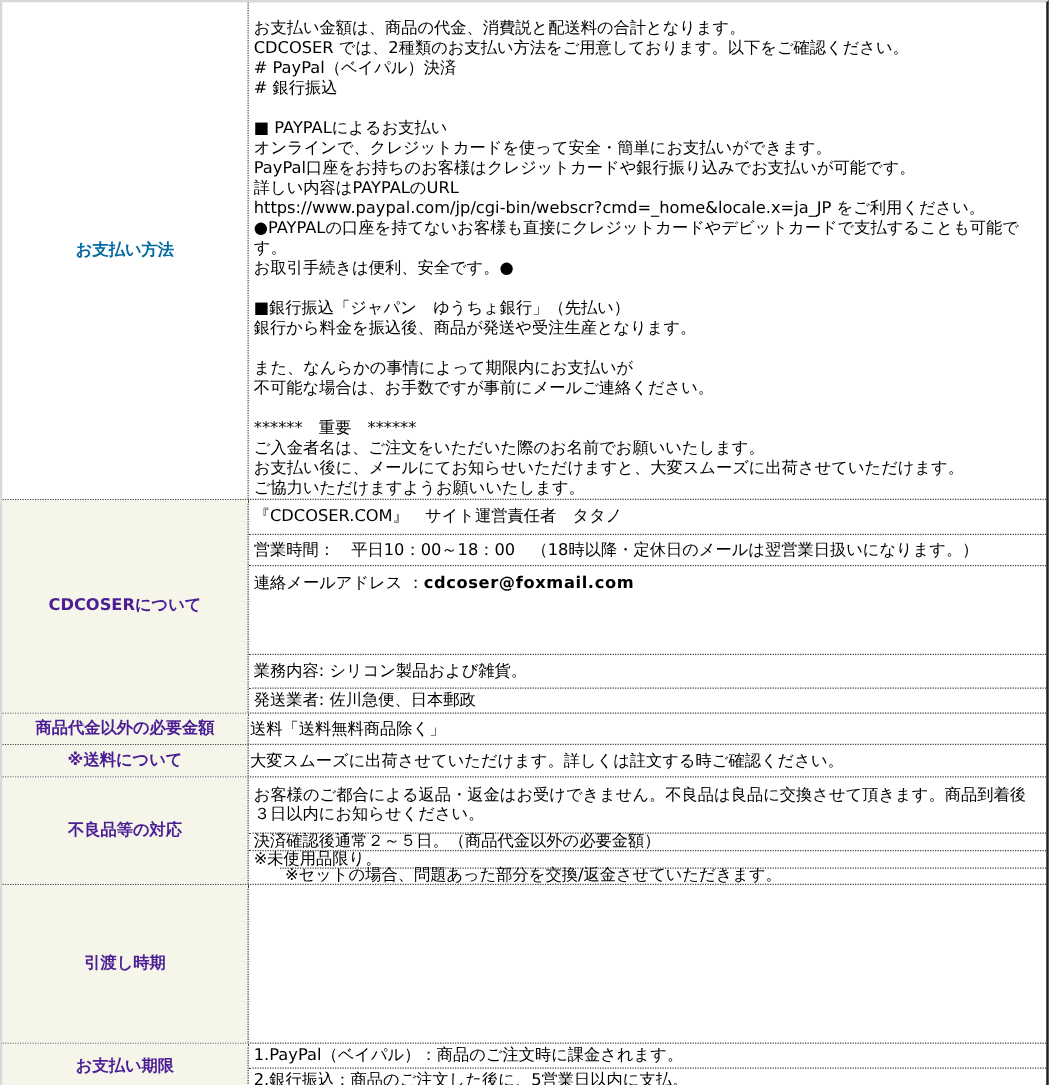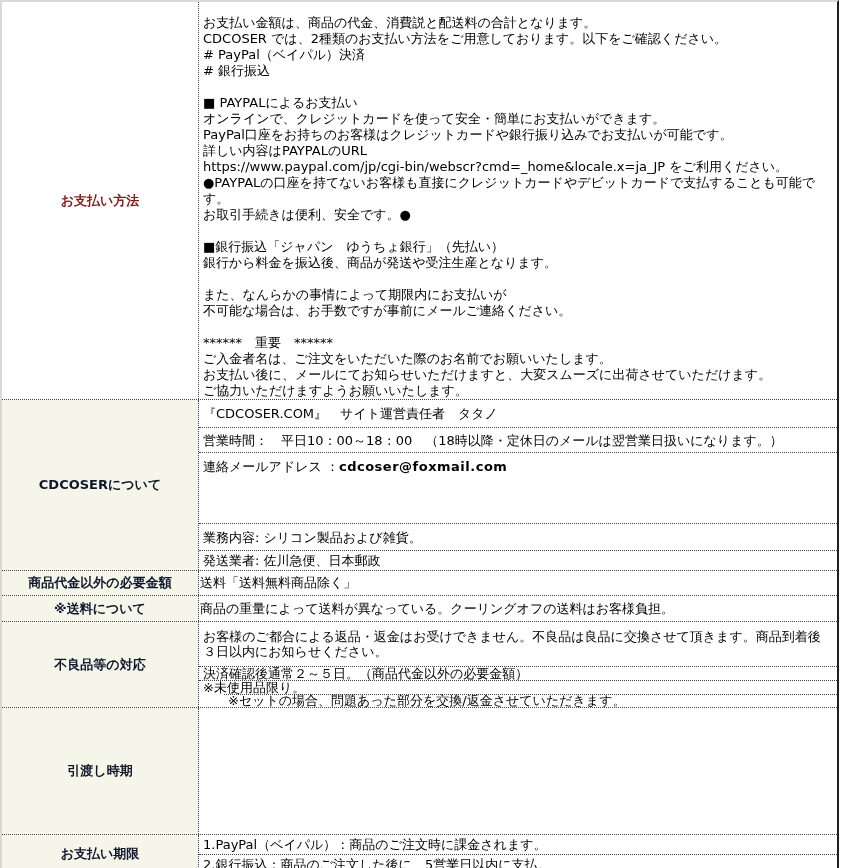--- a/index.html
+++ b/index.html
@@ -21,32 +21,32 @@
   .section {
     display: flex;
     border-top: 1px dotted #444444;
   }
   .section:first-child { border-top: none; }
   .hcell {
     flex: 0 0 197px;
     width: 197px;
     border-right: 1px dotted #444444;
     background: #f5f5ea;
-    color: #0f172a;
+    color: #4c1d95;
     font-weight: bold;
     display: flex;
     align-items: center;
     justify-content: center;
     text-align: center;
     padding: 2px 6px;
     line-height: 16px;
   }
   .section.s-payment .hcell {
     background: #ffffff;
-    color: #7f1d1d;
+    color: #0369a1;
   }
   .ccell {
     flex: 1 1 auto;
     min-width: 0;
     display: flex;
     flex-direction: column;
   }
   .textblock {
     white-space: pre-line;
     line-height: 16px;
@@ -140,21 +140,21 @@
   <div class="section s-extra-fees">
     <div class="hcell">商品代金以外の必要金額</div>
     <div class="ccell">
       <div class="oneline">送料「送料無料商品除く」</div>
     </div>
   </div>
 
   <div class="section s-shipping">
     <div class="hcell">※送料について</div>
     <div class="ccell">
-      <div class="oneline">商品の重量によって送料が異なっている。クーリングオフの送料はお客様負担。</div>
+      <div class="oneline">大変スムーズに出荷させていただけます。詳しくは註文する時ご確認ください。</div>
     </div>
   </div>
 
   <div class="section s-defective">
     <div class="hcell">不良品等の対応</div>
     <div class="ccell">
       <div class="subrow r1">お客様のご都合による返品・返金はお受けできません。不良品は良品に交換させて頂きます。商品到着後３日以内にお知らせください。</div>
       <div class="subrow r2">決済確認後通常２～５日。（商品代金以外の必要金額）</div>
       <div class="subrow r3">※未使用品限り。</div>
       <div class="subrow r4">※セットの場合、問題あった部分を交換/返金させていただきます。</div>

